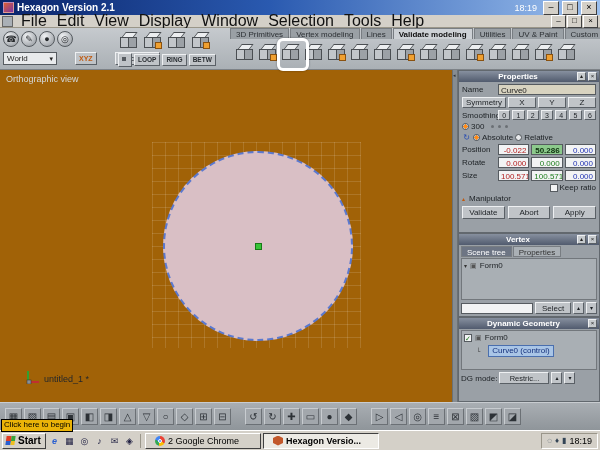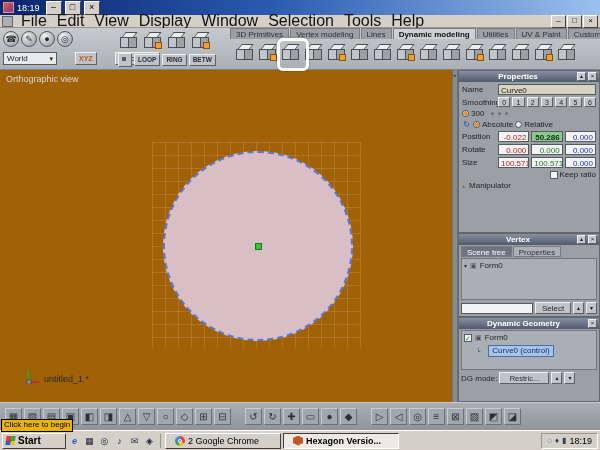--- a/index.html
+++ b/index.html
@@ -144,21 +144,21 @@
                background:linear-gradient(180deg,#a9aeb3,#8f959a);border-top:1px solid #c8ccd0;
                display:flex;align-items:center;padding:0 5px;box-sizing:border-box}
   .bgroup{display:flex;gap:2px;align-items:center}
   .bgroup+.bgroup{margin-left:14px}
   .bicon{width:17px;height:17px;background:#a2a7ac;border:1px solid;border-color:#c8ccd0 #6b7075 #6b7075 #c8ccd0;
          font-size:10px;line-height:15px;text-align:center;color:#2c3136;box-sizing:border-box}
 
   
   .taskbar{position:absolute;left:0;top:430px;width:600px;height:20px;background:#d4d0c8;border-top:1px solid #fff;
            display:flex;align-items:center;gap:2px;padding:0 2px;box-sizing:border-box}
-  .startbtn{display:flex;align-items:center;gap:3px;width:64px;height:16px;background:#d4d0c8;border:1px solid;
+  .startbtn{display:flex;align-items:center;gap:3px;width:44px;height:16px;background:#d4d0c8;border:1px solid;
             border-color:#fff #404040 #404040 #fff;padding:0 3px;box-sizing:border-box;flex:none}
   .flag{width:9px;height:9px;display:grid;grid-template-columns:1fr 1fr;grid-template-rows:1fr 1fr;transform:skewX(-8deg);flex:none}
   .flag i:nth-child(1){background:#e23c24}.flag i:nth-child(2){background:#37a33a}
   .flag i:nth-child(3){background:#2a5fd0}.flag i:nth-child(4){background:#f0c020}
   .startlabel{font-size:10px;font-weight:bold;color:#000}
   .ql{width:13px;text-align:center;font-size:9px;color:#224;flex:none}
   .ql.ie{color:#2a5fd0;font-style:italic;font-weight:bold}
   .tsep{width:1px;height:14px;background:#9a968a;margin:0 2px;flex:none}
   .taskbtn{flex:none;width:116px;height:16px;background:#d4d0c8;border:1px solid;border-color:#fff #404040 #404040 #fff;
            display:flex;align-items:center;gap:3px;padding:0 9px;box-sizing:border-box;font-size:9px;color:#000;
@@ -177,20 +177,21 @@
   .tooltip{position:absolute;left:1px;top:419px;z-index:50;background:#eab308;border:1px solid #000;
            font-size:8px;padding:0 2px;height:11px;line-height:10px;color:#000}
 </style>
 </head>
 <body>
 
 <div id="screen">
 
   <div class="titlebar">
     <span class="appicon"></span>
+    <span class="title">Hexagon Version 2.1</span>
     <span class="tclock">18:19</span>
     <span class="wbtn">–</span>
     <span class="wbtn">□</span>
     <span class="wbtn">×</span>
   </div>
 
   <div class="menubar">
     <span class="mdiicon"></span>
     <span class="mitem">File</span>
     <span class="mitem">Edit</span>
@@ -251,21 +252,21 @@
       <span class="sqbtn"></span>
       <span class="sbtn">LOOP</span>
       <span class="sbtn">RING</span>
       <span class="sbtn">BETW</span>
     </div>
 
     <div class="tabs">
       <span class="tab">3D Primitives</span>
       <span class="tab">Vertex modeling</span>
       <span class="tab">Lines</span>
-      <span class="tab active">Dynamic modeling</span>
+      <span class="tab active">Validate modeling</span>
       <span class="tab">Utilities</span>
       <span class="tab">UV &amp; Paint</span>
       <span class="tab">Custom</span>
     </div>
 
     <div class="iconrow">
       <span class="cube">
           <i class="ctop"></i>
           <i class="cleft"></i>
           <i class="cright"></i>
@@ -364,20 +365,26 @@
 
   <div class="panel p-props">
     <div class="phead">
       <span class="ptitle">Properties</span>
       <span class="pbtn-s">▴</span>
       <span class="pbtn-s">×</span>
     </div>
     <div class="prow">
       <span class="plabel">Name</span>
       <span class="nameinput">Curve0</span>
+    </div>
+    <div class="prow">
+      <span class="pushbtn symbtn">Symmetry</span>
+      <span class="pushbtn axcell">X</span>
+      <span class="pushbtn axcell">Y</span>
+      <span class="pushbtn axcell">Z</span>
     </div>
     <div class="prow">
       <span class="plabel">Smoothing</span>
       <span class="pushbtn smcell">0</span>
       <span class="pushbtn smcell">1</span>
       <span class="pushbtn smcell">2</span>
       <span class="pushbtn smcell">3</span>
       <span class="pushbtn smcell">4</span>
       <span class="pushbtn smcell">5</span>
       <span class="pushbtn smcell">6</span>
@@ -418,20 +425,25 @@
       <span class="pfield fz">0.000</span>
     </div>
     <div class="prow">
       <span class="spacer"></span>
       <span class="cbox"></span>
       <span>Keep ratio</span>
     </div>
     <div class="prow manip">
       <span class="maniparrow">▴</span>
       <span>Manipulator</span>
+    </div>
+    <div class="btnrow">
+      <span class="pushbtn">Validate</span>
+      <span class="pushbtn">Abort</span>
+      <span class="pushbtn">Apply</span>
     </div>
   </div>
 
   <div class="panel p-scene">
     <div class="phead">
       <span class="ptitle">Vertex</span>
       <span class="pbtn-s">▴</span>
       <span class="pbtn-s">×</span>
     </div>
     <div class="stabs">

